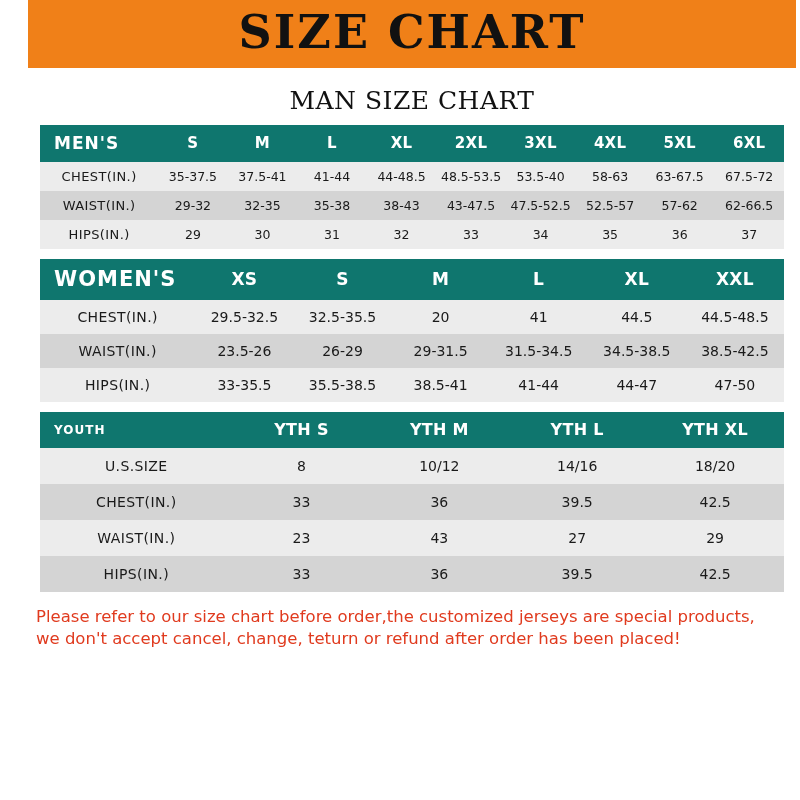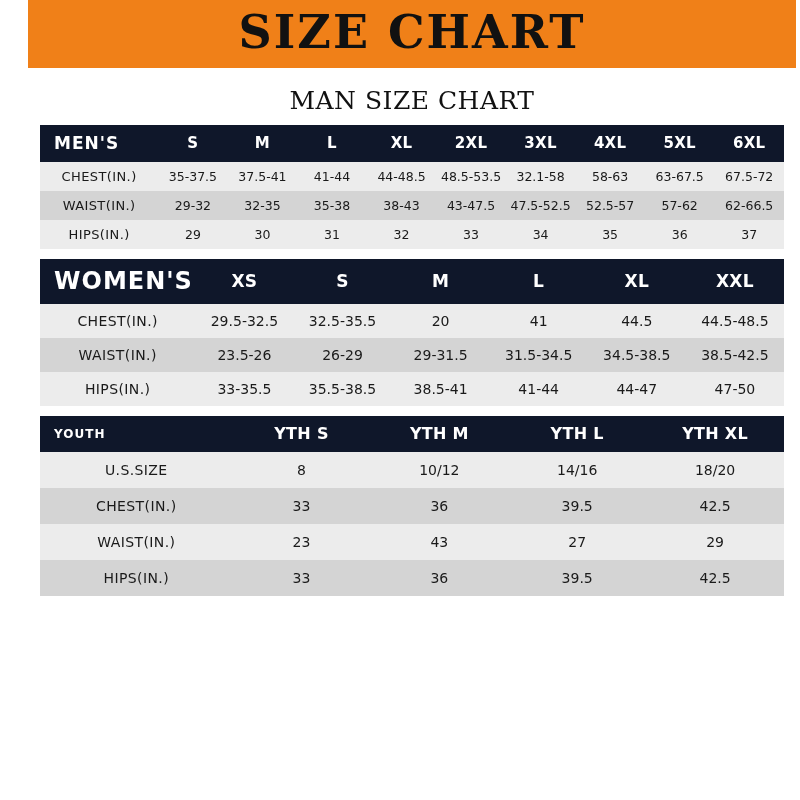--- a/index.html
+++ b/index.html
@@ -72,21 +72,21 @@
     width: 100%;
     table-layout: fixed;
   }
   table.size-table th,
   table.size-table td {
     text-align: center;
     font-family: "DejaVu Sans", sans-serif;
   }
   
   table.size-table thead tr {
-    background: #0f172a;
+    background: #0f766e;
   }
   table.size-table thead th {
     color: #ffffff;
     font-size: 15px;
     padding: 8px 0 9px 0;
     font-weight: bold;
     letter-spacing: 0.3px;
   }
   table.size-table thead th.corner {
     text-align: left;
@@ -115,21 +115,21 @@
     padding: 10px 16px;
   }
   .women table.size-table tbody td {
     font-size: 14px;
     padding: 9px 0;
   }
   .women table.size-table thead th {
     font-size: 17px;
   }
   .women table.size-table thead th.corner {
-    font-size: 24px;
+    font-size: 21px;
   }
   .youth table.size-table thead th.corner {
     font-size: 12px;
   }
 
   
   .note {
     margin: 14px 24px 0 24px;
     color: #e03a1e;
     font-size: 16.5px;
@@ -167,21 +167,21 @@
         </tr>
       </thead>
       <tbody>
         <tr class="zebra-light">
           <td class="rowlabel">CHEST(IN.)</td>
           <td>35-37.5</td>
           <td>37.5-41</td>
           <td>41-44</td>
           <td>44-48.5</td>
           <td>48.5-53.5</td>
-          <td>32.1-58</td>
+          <td>53.5-40</td>
           <td>58-63</td>
           <td>63-67.5</td>
           <td>67.5-72</td>
         </tr>
         <tr class="zebra-dark">
           <td class="rowlabel">WAIST(IN.)</td>
           <td>29-32</td>
           <td>32-35</td>
           <td>35-38</td>
           <td>38-43</td>
@@ -289,14 +289,18 @@
           <td class="rowlabel">HIPS(IN.)</td>
           <td>33</td>
           <td>36</td>
           <td>39.5</td>
           <td>42.5</td>
         </tr>
       </tbody>
     </table>
   </div>
 
+  <div class="note">
+    <div>Please refer to our size chart before order,the customized jerseys are special products,</div>
+    <div>we don't accept cancel, change, teturn or refund after order has been placed!</div>
+  </div>
 
 </div>
 
 </body></html>

